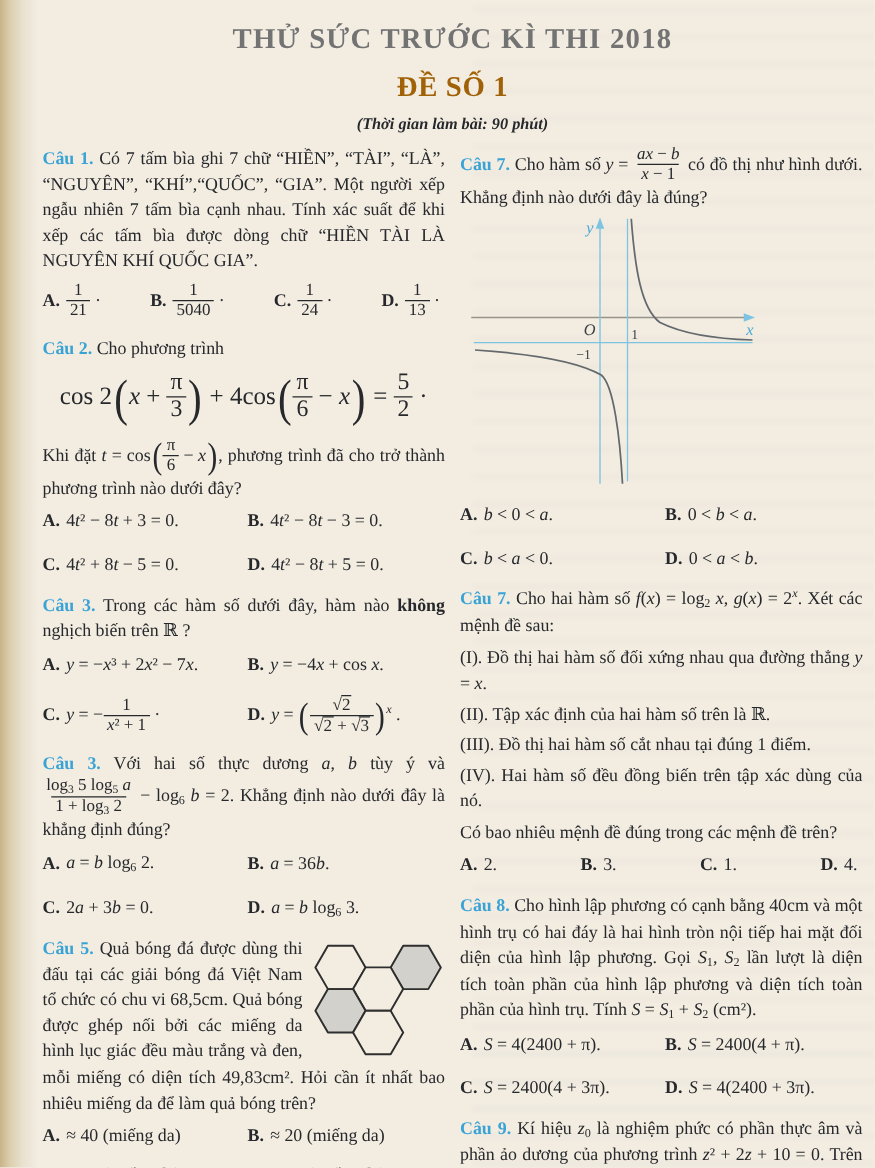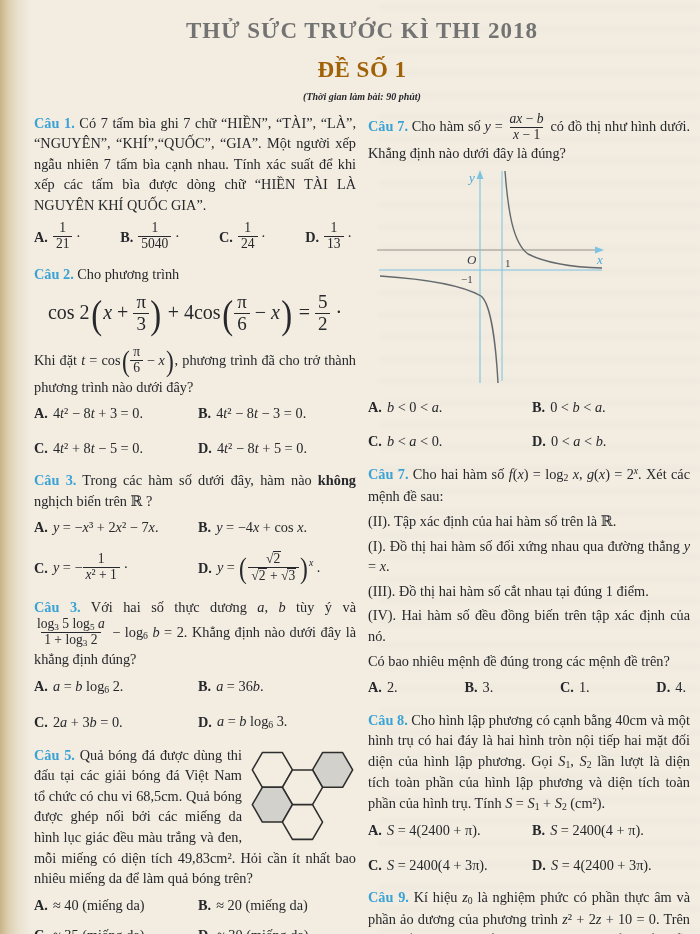--- a/index.html
+++ b/index.html
@@ -15,21 +15,21 @@
     pointer-events:none;}
   .bleed{position:absolute;right:0;top:0;width:46%;height:100%;pointer-events:none;opacity:.45;
     background:
       repeating-linear-gradient(0deg, rgba(100,115,128,0.05) 0 6px, transparent 6px 22px);
     filter:blur(2px);}
   .page{position:relative;padding:10px 10px 0 34px;}
   
   .hdr{text-align:center;margin-bottom:8px;}
   .title{color:#737373;font-weight:bold;font-size:23px;letter-spacing:1px;margin:4px 0 6px;}
   .subtitle{color:#a16207;font-weight:bold;font-size:23px;letter-spacing:.5px;margin:0 0 4px;}
-  .timenote{font-style:italic;font-weight:bold;font-size:10px;margin:0 0 6px;}
+  .timenote{font-style:italic;font-weight:bold;font-size:13px;margin:0 0 6px;}
   
   .cols{display:flex;gap:12px;align-items:flex-start;}
   .colL{width:322px;flex:none;}
   .colR{flex:1;min-width:0;}
   p.q{margin:0 0 5px;text-align:justify;}
   .qlabel{color:#3aa3d6;font-weight:bold;margin-top:32px;}
   .v{font-style:italic;}
   .b{font-weight:bold;}
   
   .frac{display:inline-flex;flex-direction:column;align-items:center;vertical-align:middle;
@@ -302,24 +302,24 @@
             </div>
           <div class="ans">
               <span class="ak">D.</span>
               <span class="av">0 &lt; <span class="v">a</span> &lt; <span class="v">b</span>.</span>
             </div>
         </div>
       </section>
 
       <section>
         <p class="q"><span class="qlabel">Câu 7.</span> <span>Cho hai hàm số  <span class="v">f</span>(<span class="v">x</span>) = log<span class="sb">2</span> <span class="v">x</span>,  <span class="v">g</span>(<span class="v">x</span>) = 2<span class="sp"><span class="v">x</span></span>. Xét các mệnh đề sau:</span></p>
+        <p class="statement">(I). Đồ thị hai hàm số đối xứng nhau qua đường thẳng  <span class="v">y</span> = <span class="v">x</span>.</p>
         <p class="statement">(II). Tập xác định của hai hàm số trên là ℝ.</p>
-        <p class="statement">(I). Đồ thị hai hàm số đối xứng nhau qua đường thẳng  <span class="v">y</span> = <span class="v">x</span>.</p>
         <p class="statement">(III). Đồ thị hai hàm số cắt nhau tại đúng 1 điểm.</p>
-        <p class="statement">(IV). Hai hàm số đều đồng biến trên tập xác định của nó.</p>
+        <p class="statement">(IV). Hai hàm số đều đồng biến trên tập xác dùng của nó.</p>
         <p class="q">Có bao nhiêu mệnh đề đúng trong các mệnh đề trên?</p>
         <div class="answers g4">
           <div class="ans">
               <span class="ak">A.</span>
               <span class="av">2.</span>
             </div>
           <div class="ans">
               <span class="ak">B.</span>
               <span class="av">3.</span>
             </div>

